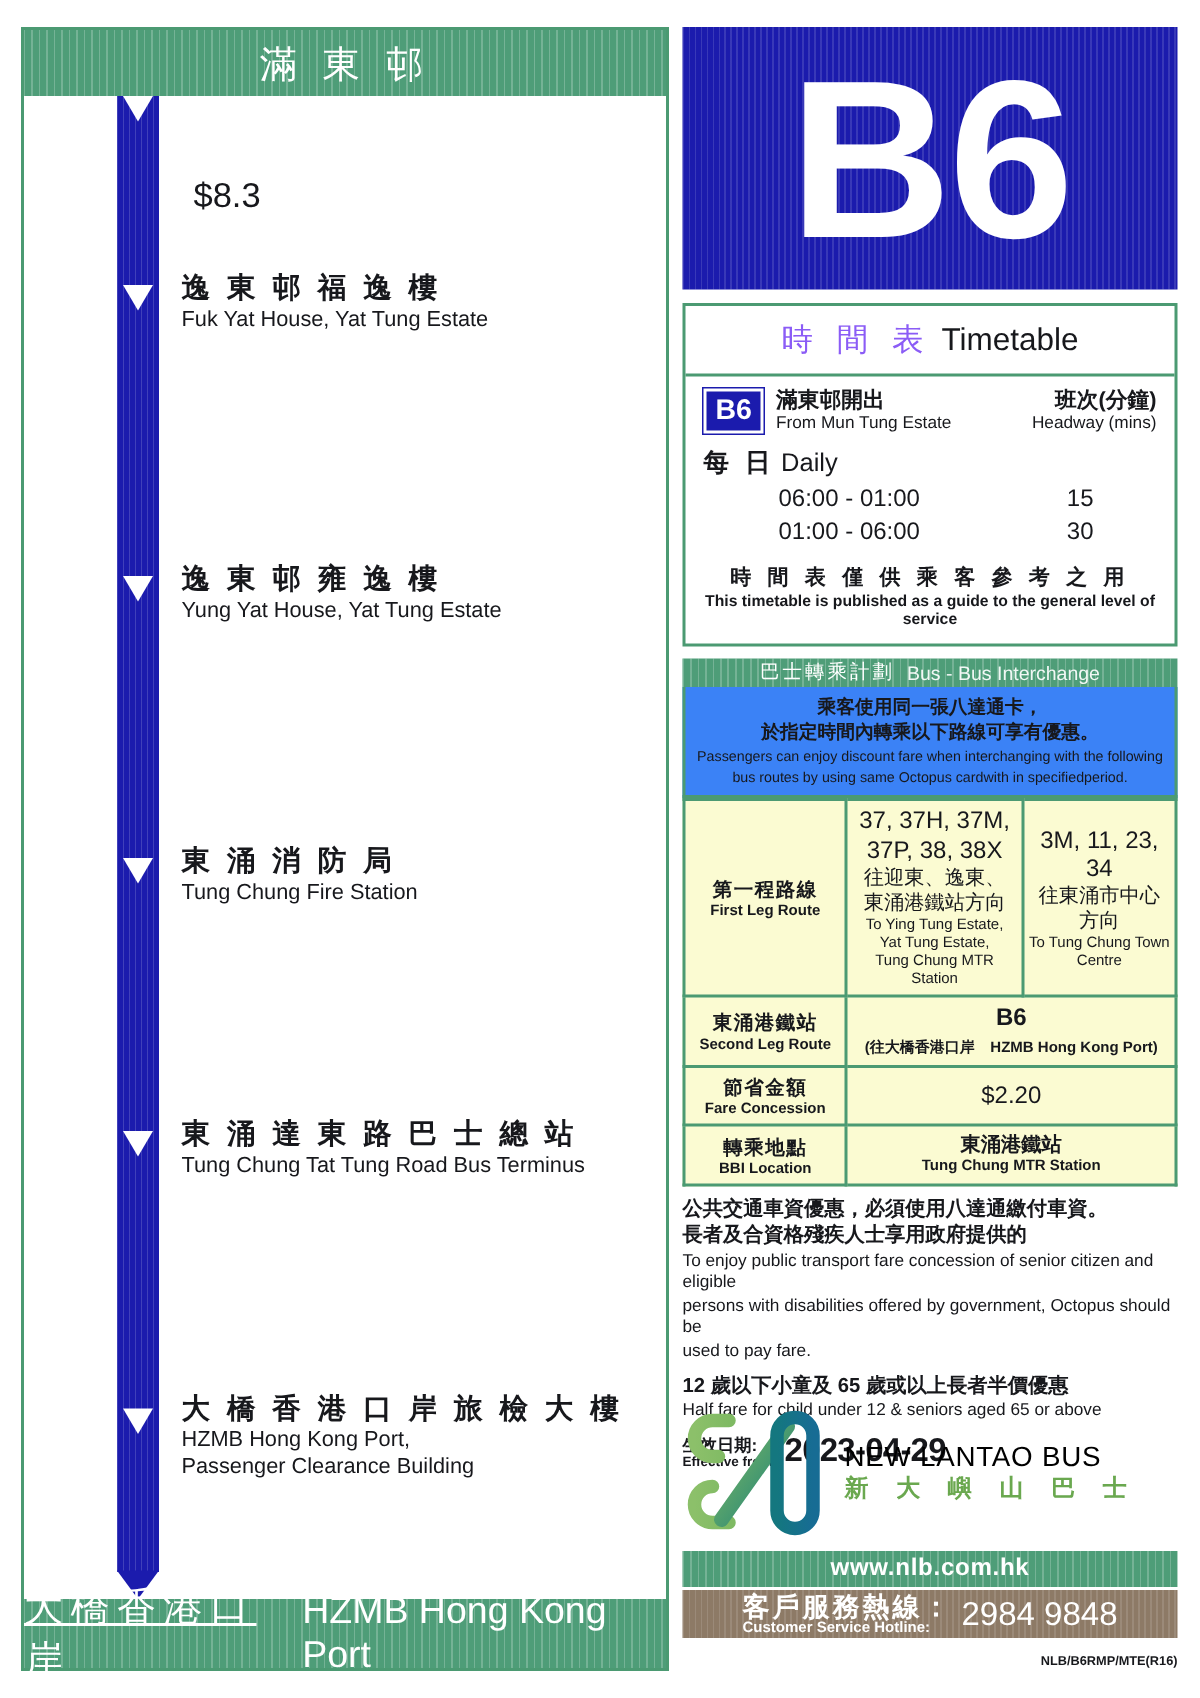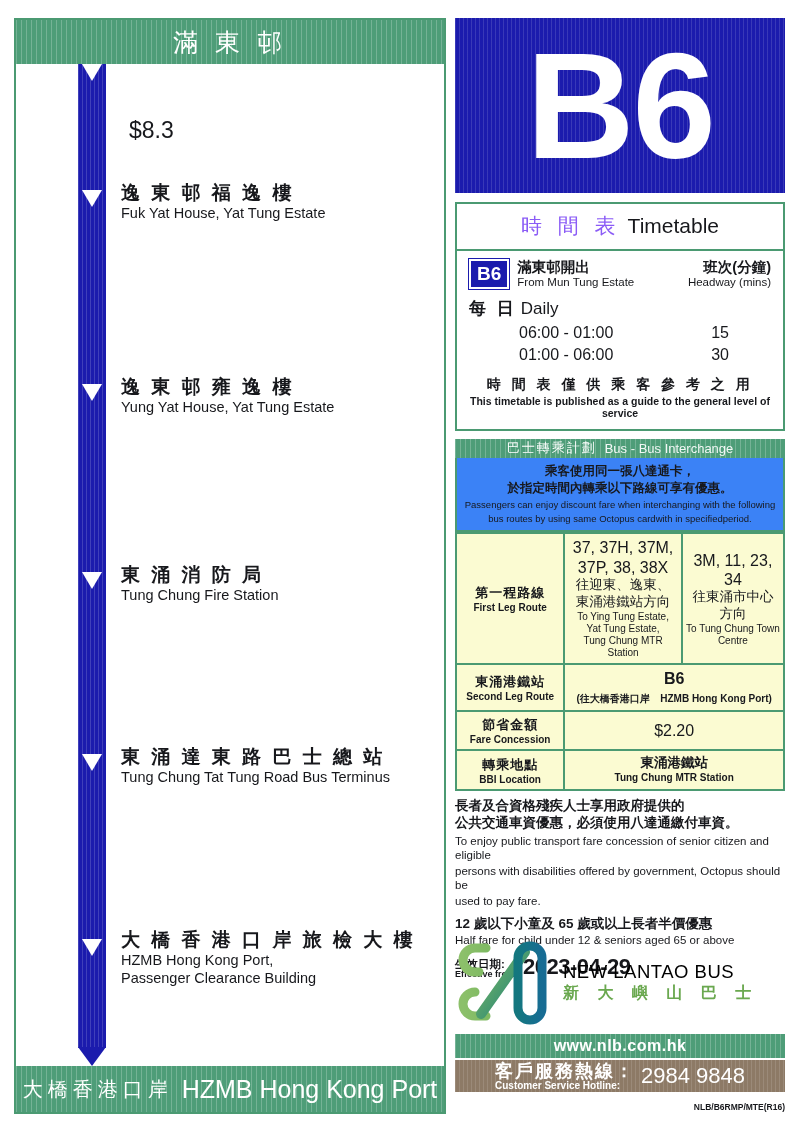--- a/index.html
+++ b/index.html
@@ -58,21 +58,21 @@
   .terminus-zh {
     font-size: 25px;
     letter-spacing: 5px;
     font-weight: 400;
   }
   .terminus-en {
     font-size: 24px;
     margin-left: 9px;
     font-weight: 400;
   }
-  #dest-bar .terminus-zh { font-size: 20px; }
+  #dest-bar .terminus-zh { font-size: 26px; text-decoration: underline; }
   #dest-bar .terminus-en { font-size: 25px; }
 
   #route-body {
     position: absolute;
     left: 0;
     top: 44px;
     right: 0;
     bottom: 46px;
     background: #ffffff;
   }
@@ -531,22 +531,22 @@
         </td>
         <td colspan="2">
           <div class="val-mid" style="font-weight:bold;">東涌港鐵站</div>
           <div class="val-sm" style="font-weight:bold;">Tung Chung MTR Station</div>
         </td>
       </tr>
     </tbody>
       </table>
 
     <div id="notes">
+      <div class="note-zh">公共交通車資優惠，必須使用八達通繳付車資。</div>
       <div class="note-zh">長者及合資格殘疾人士享用政府提供的</div>
-      <div class="note-zh">公共交通車資優惠，必須使用八達通繳付車資。</div>
       <div class="note-en">To enjoy public transport fare concession of senior citizen and eligible</div>
       <div class="note-en">persons with disabilities offered by government, Octopus should be</div>
       <div class="note-en">used to pay fare.</div>
       <div class="note-zh2">12 歲以下小童及 65 歲或以上長者半價優惠</div>
       <div class="note-en2">Half fare for child under 12 &amp; seniors aged 65 or above</div>
 
       <div id="eff-wrap">
         <div id="eff-labels">
           <span class="e-zh">生效日期:</span>
           <span class="e-en">Effective from:</span>

